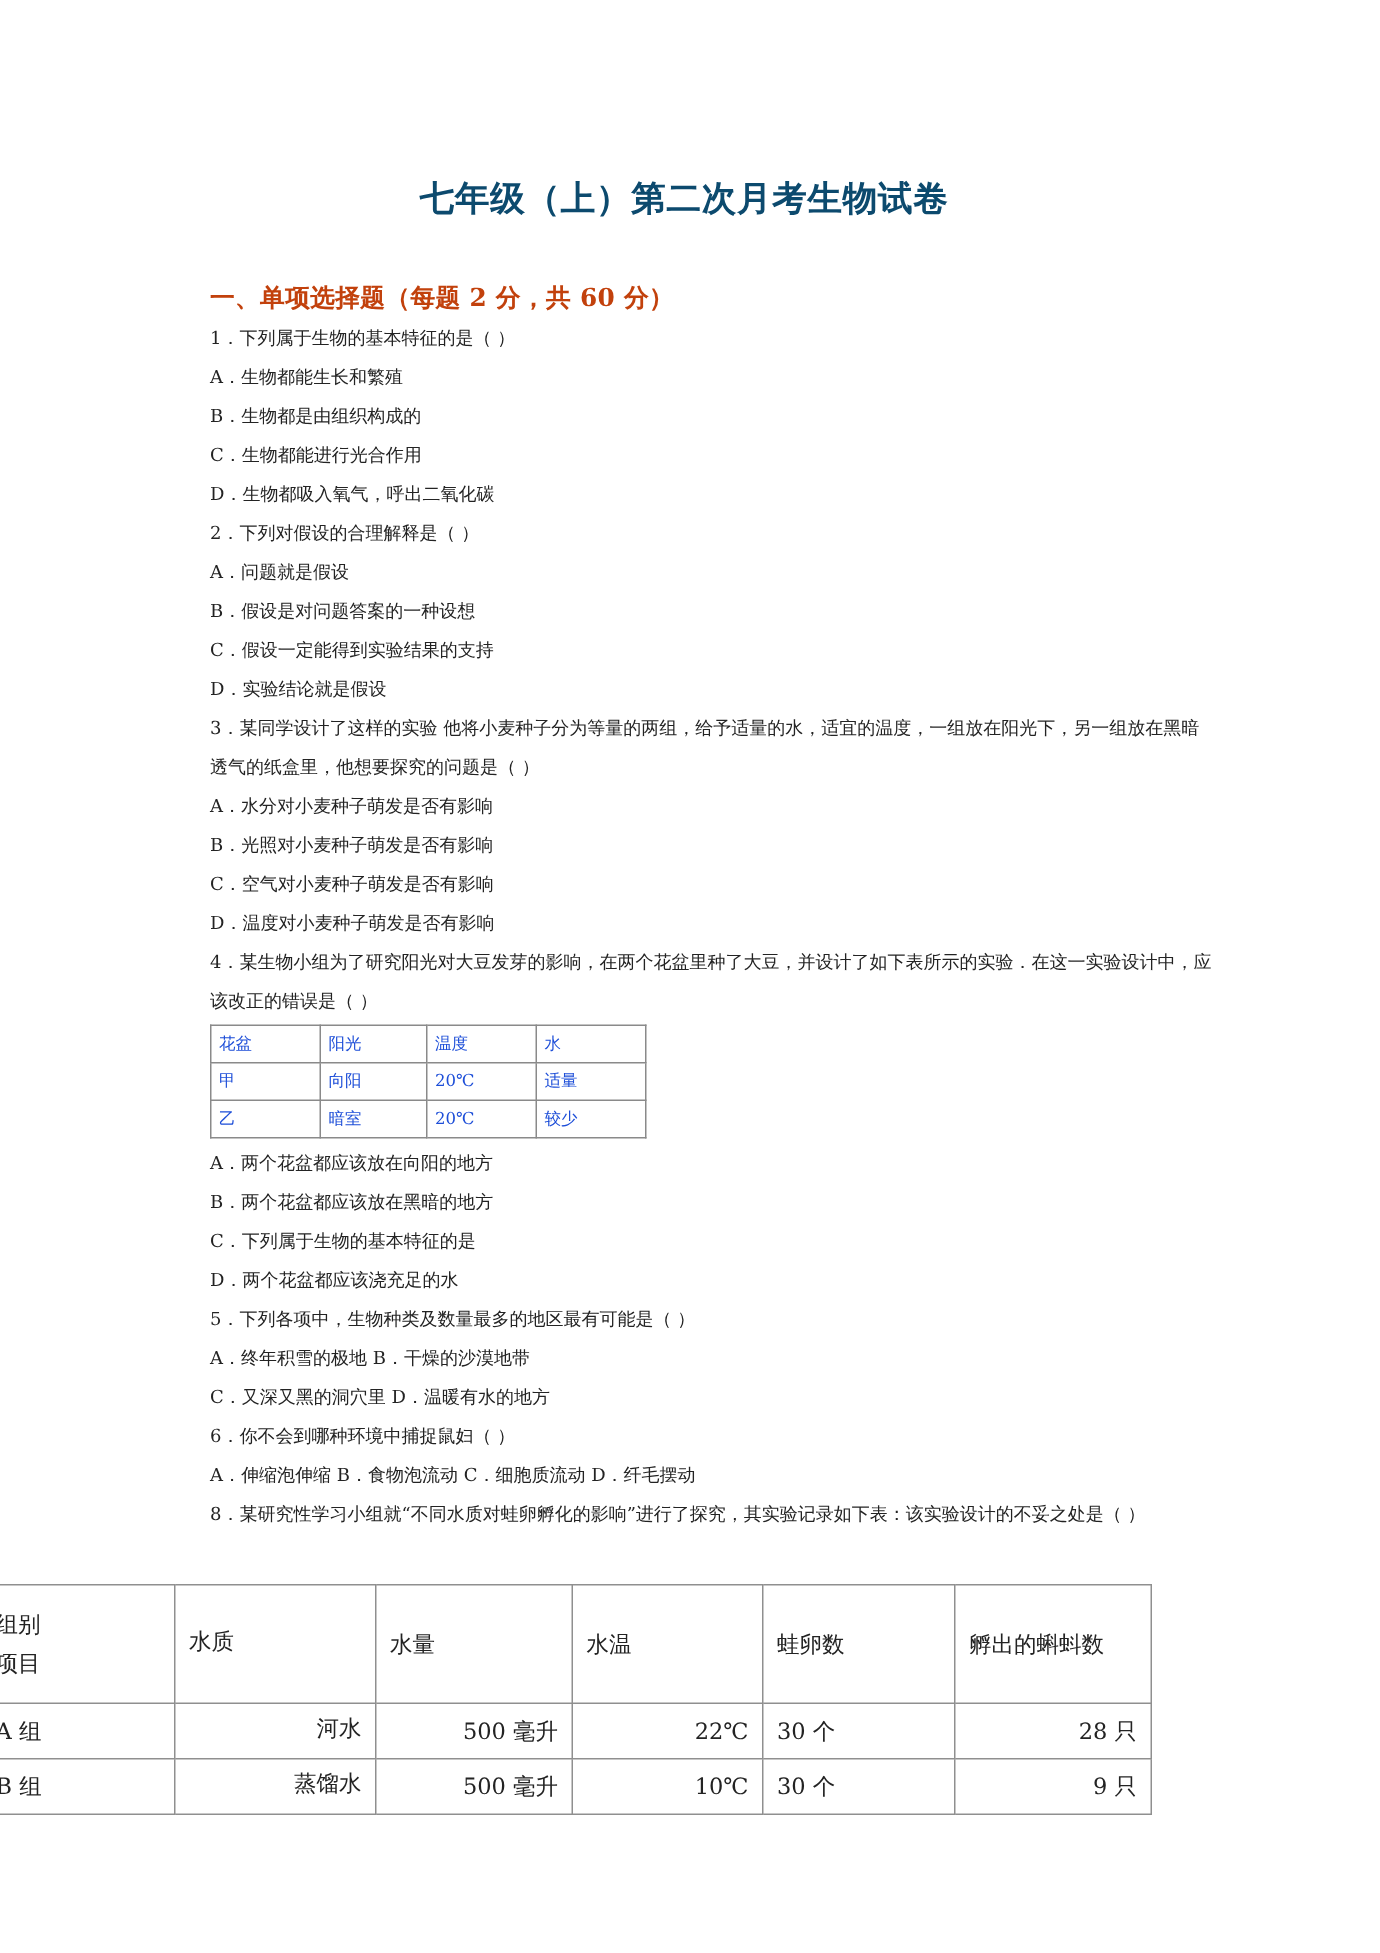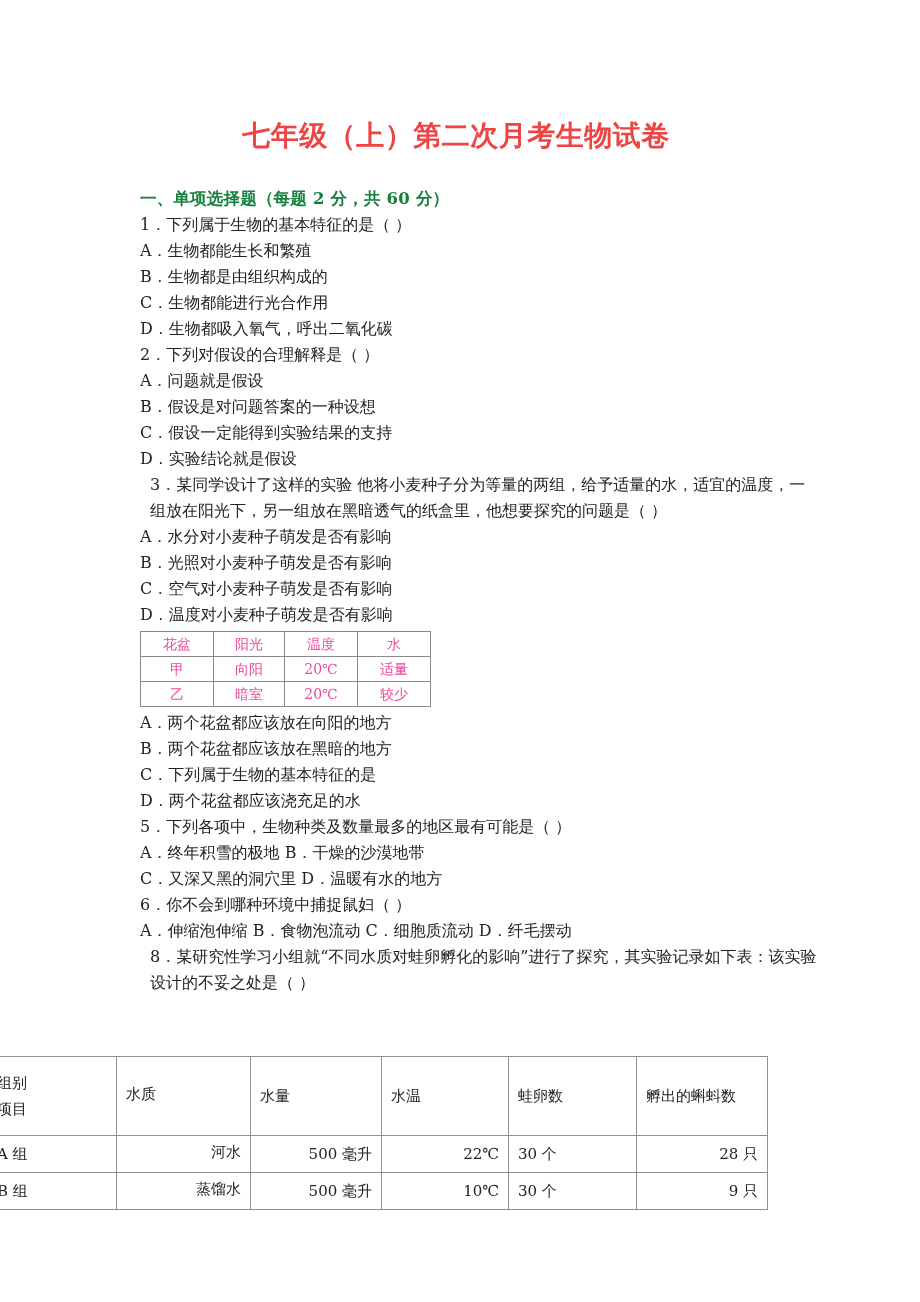--- a/index.html
+++ b/index.html
@@ -21,68 +21,66 @@
     width: 920px;
     height: 1302px;
     background: #fff;
   }
   .doc-title {
     position: absolute;
     left: 0;
     top: 117px;
     width: 912px;
     text-align: center;
-    color: #ef4444;
+    color: #0c4a6e;
     font-weight: bold;
-    font-size: 28px;
+    font-size: 23px;
     letter-spacing: 0.5px;
     font-family: "DejaVu Serif", "Liberation Serif", serif;
   }
   .content {
     position: absolute;
     left: 140px;
     top: 186px;
     width: 670px;
   }
   .section-heading {
     font-weight: bold;
     font-size: 16.5px;
     line-height: 26px;
     margin: 0 0 0 0;
-    color: #15803d;
+    color: #c2410c;
     letter-spacing: 0.2px;
   }
   .line {
-    font-size: 16px;
+    font-size: 12px;
     line-height: 26px;
     color: #232323;
     white-space: nowrap;
   }
   .line.wrap {
     white-space: normal;
     width: 668px;
-    margin-left: 10px;
   }
   
   .table1 {
     border-collapse: collapse;
     margin: 3px 0 3px 0;
     table-layout: fixed;
     width: 246px;
   }
   .table1 td {
     border: 1px solid #8a8a8a;
-    font-size: 14px;
+    font-size: 11px;
     line-height: 24px;
     height: 24px;
     padding: 0 5px;
-    color: #ec4899;
+    color: #1d4ed8;
     vertical-align: middle;
     white-space: nowrap;
-    text-align: center;
   }
   .table1 .c0 { width: 62px; }
   .table1 .c1 { width: 60px; margin-top: 29px; }
   .table1 .c2 { width: 62px; }
   .table1 .c3 { width: 62px; }
   
   .table2-wrap {
     position: absolute;
     left: -13px;
     top: 1056px;
@@ -135,20 +133,21 @@
     <div class="line">B．假设是对问题答案的一种设想</div>
     <div class="line">C．假设一定能得到实验结果的支持</div>
     <div class="line">D．实验结论就是假设</div>
 
     <div class="line wrap">3．某同学设计了这样的实验 他将小麦种子分为等量的两组，给予适量的水，适宜的温度，一组放在阳光下，另一组放在黑暗透气的纸盒里，他想要探究的问题是（      ）</div>
     <div class="line">A．水分对小麦种子萌发是否有影响</div>
     <div class="line">B．光照对小麦种子萌发是否有影响</div>
     <div class="line">C．空气对小麦种子萌发是否有影响</div>
     <div class="line">D．温度对小麦种子萌发是否有影响</div>
 
+    <div class="line wrap">4．某生物小组为了研究阳光对大豆发芽的影响，在两个花盆里种了大豆，并设计了如下表所示的实验．在这一实验设计中，应该改正的错误是（      ）</div>
 
     <table class="table1">
       <tbody>
           <tr>
         <td class="c0">花盆</td>
         <td class="c1">阳光</td>
         <td class="c2">温度</td>
         <td class="c3">水</td>
       </tr>
       <tr>

